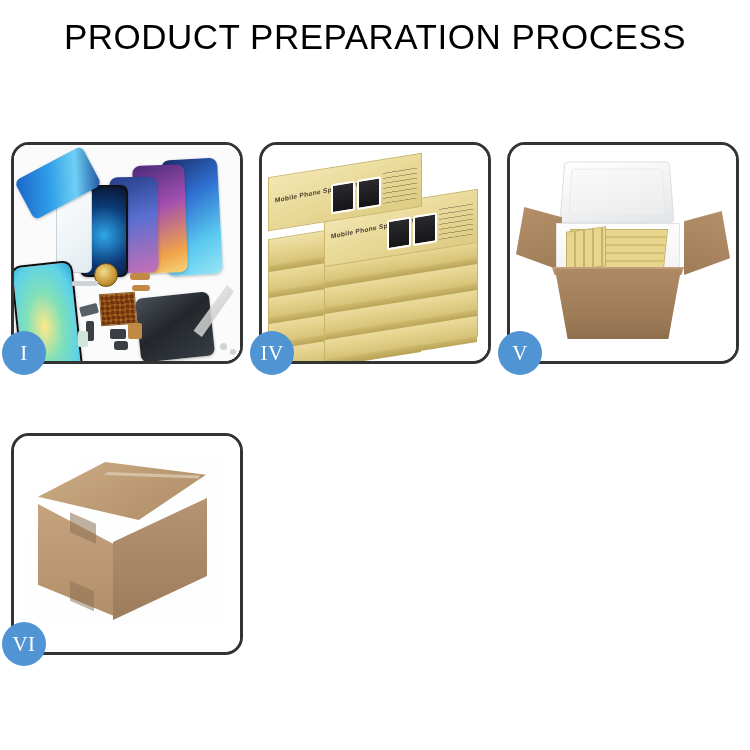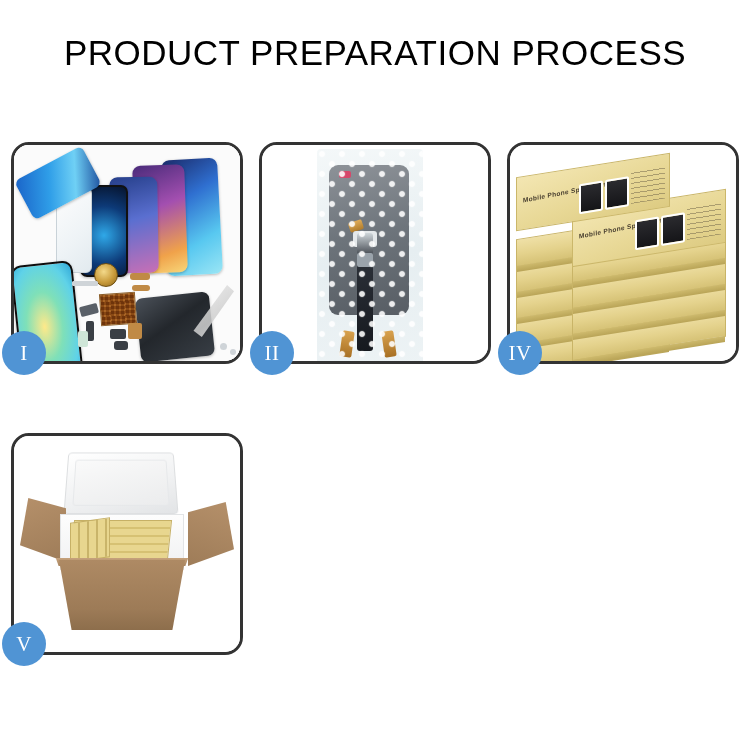--- a/index.html
+++ b/index.html
@@ -11,21 +11,21 @@
     width: 750px;
     height: 750px;
     font-family: "Liberation Sans", sans-serif;
     overflow: hidden;
     position: relative;
   }
 
   
   #header {
     width: 750px;
-    padding-top: 32px;
+    padding-top: 16px;
     text-align: center;
     box-sizing: border-box;
   }
   #title {
     font-family: "Liberation Sans", sans-serif;
     font-size: 35px;
     font-weight: 400;
     letter-spacing: 0.5px;
     color: #000000;
     line-height: 42px;
@@ -451,38 +451,20 @@
         <div class="tiny" style="left:100px;top:196px;width:14px;height:9px;border-radius:3px;"></div>
         <div class="tiny cu" style="left:114px;top:178px;width:14px;height:16px;border-radius:2px;"></div>
         <div class="tiny lt" style="left:206px;top:198px;width:7px;height:7px;border-radius:50%;"></div>
         <div class="tiny lt" style="left:216px;top:204px;width:6px;height:6px;border-radius:50%;"></div>
         <div class="tweezer"></div>
       </div>
     </div>
     <div class="badge">I</div>
   </div>
 
-  <div class="card">
-    <div class="card-clip">
-      <div class="scene">
-        <div class="c2-wrap">
-          <div class="c2-screen"></div>
-          <div class="c2-dot"></div>
-          <div class="c2-gold-t"></div>
-          <div class="c2-conn"></div>
-          <div class="c2-flex"></div>
-          <div class="c2-ic"></div>
-          <div class="c2-gold-l"></div>
-          <div class="c2-gold-r"></div>
-          <div class="bubbles"></div>
-        </div>
-      </div>
-    </div>
-    <div class="badge">II</div>
-  </div>
 
 
   <div class="card">
     <div class="card-clip">
       <div class="scene">
         <div class="stack">
           <div class="sbox" style="left:6px;top:186px;">
               <div class="edge"></div>
             </div>
           <div class="sbox" style="left:6px;top:160px;">
@@ -540,14 +522,28 @@
         <div class="c5-foambody"></div>
         <div class="c5-ybox"></div>
         <div class="c5-ybox2"></div>
         <div class="c5-carton-rim"></div>
         <div class="c5-carton"></div>
       </div>
     </div>
     <div class="badge">V</div>
   </div>
 
+  <div class="card">
+    <div class="card-clip">
+      <div class="scene">
+        <div class="c6-wrap"></div>
+        <div class="c6-top"></div>
+        <div class="c6-left"></div>
+        <div class="c6-right"></div>
+        <div class="c6-tape"></div>
+        <div class="c6-seam"></div>
+        <div class="c6-seam2"></div>
+      </div>
+    </div>
+    <div class="badge">VI</div>
+  </div>
 
 </div>
 
 </body></html>

